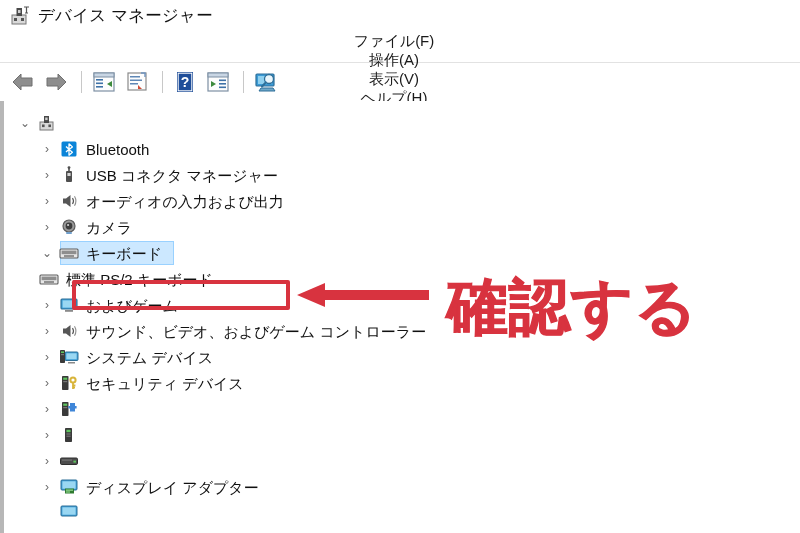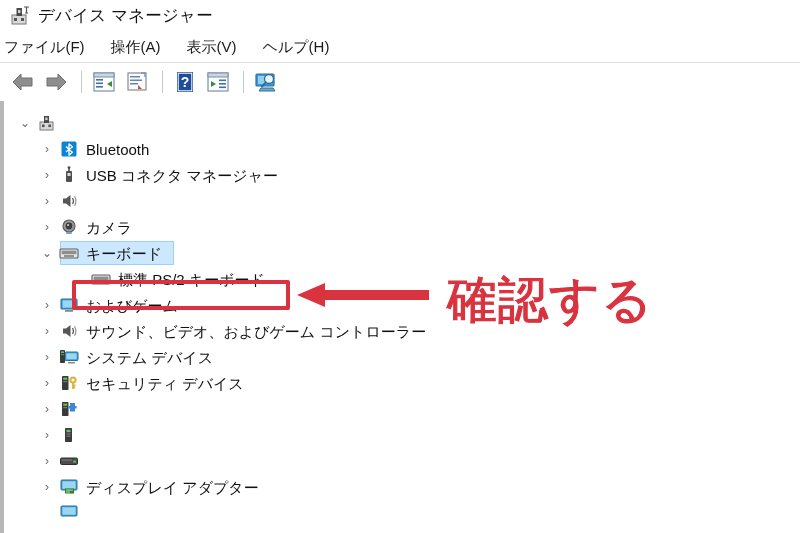--- a/index.html
+++ b/index.html
@@ -41,23 +41,24 @@
     color: #111111;
     letter-spacing: .2px;
     white-space: nowrap;
   }
 
   
   #menubar {
     height: 30px;
     display: flex;
     align-items: center;
-    padding-left: 4px;
+    padding-left: 14px;
     background: #ffffff;
     border-bottom: 1px solid #e2e2e2;
+    flex-direction: column;
   }
   .menu-item {
     font-size: 15px;
     color: #1a1a1a;
     margin-right: 26px;
     white-space: nowrap;
     cursor: default;
   }
 
   
@@ -122,21 +123,21 @@
     margin-right: 6px;
     position: relative;
   }
   .row .label {
     font-size: 15px;
     color: #101010;
     line-height: 1;
   }
   .depth0 { padding-left: 10px; }
   .depth1 { padding-left: 32px; }
-  .depth2 { padding-left: 86px; text-align: right; }
+  .depth2 { padding-left: 34px; text-align: right; }
 
   .row.selected .selbg {
     position: absolute;
     left: 56px;
     top: 1px;
     height: 24px;
     background: #cce8ff;
     border: 1px solid #99d1ff;
     box-sizing: border-box;
     z-index: 0;
@@ -170,22 +171,22 @@
     width: 132px;
     height: 24px;
     z-index: 6;
   }
 
   
   #annot-text {
     position: absolute;
     left: 443px;
     top: 166px;
-    font-size: 50px;
-    font-weight: normal;
+    font-size: 61px;
+    font-weight: bold;
     color: #d8333f;
     letter-spacing: 1px;
     z-index: 6;
     white-space: nowrap;
     font-family: "DejaVu Sans", "Liberation Sans", sans-serif;
     -webkit-text-stroke: 1.2px #d8333f;
   }
 </style>
 </head>
 <body>
@@ -327,20 +328,21 @@
 
       <div class="row depth1">
         <div class="twisty">›</div>
         <div class="tico">
           <svg class="ic" viewBox="0 0 22 18">
             <path d="M5 6.5 L8 6.5 L12.5 3 L12.5 15 L8 11.5 L5 11.5 Z" fill="#565656"></path>
             <path d="M14.5 6 Q16.5 9 14.5 12" stroke="#565656" stroke-width="1.2" fill="none"></path>
             <path d="M16.5 4.2 Q19.3 9 16.5 13.8" stroke="#8c8c8c" stroke-width="1.1" fill="none"></path>
           </svg>
         </div>
+        <div class="label">オーディオの入力および出力</div>
       </div>
 
       <div class="row depth1">
         <div class="twisty">›</div>
         <div class="tico">
           <svg class="ic" viewBox="0 0 22 18">
             <circle cx="11" cy="8" r="6" fill="#9a9a9a" stroke="#5b5b5b" stroke-width="1.2"></circle>
             <circle cx="11" cy="8" r="3.4" fill="#3d3d3d"></circle>
             <circle cx="10.1" cy="7" r="1.1" fill="#cfcfcf"></circle>
             <rect x="8" y="14" width="6" height="2" rx="1" fill="#6f9fcc"></rect>

